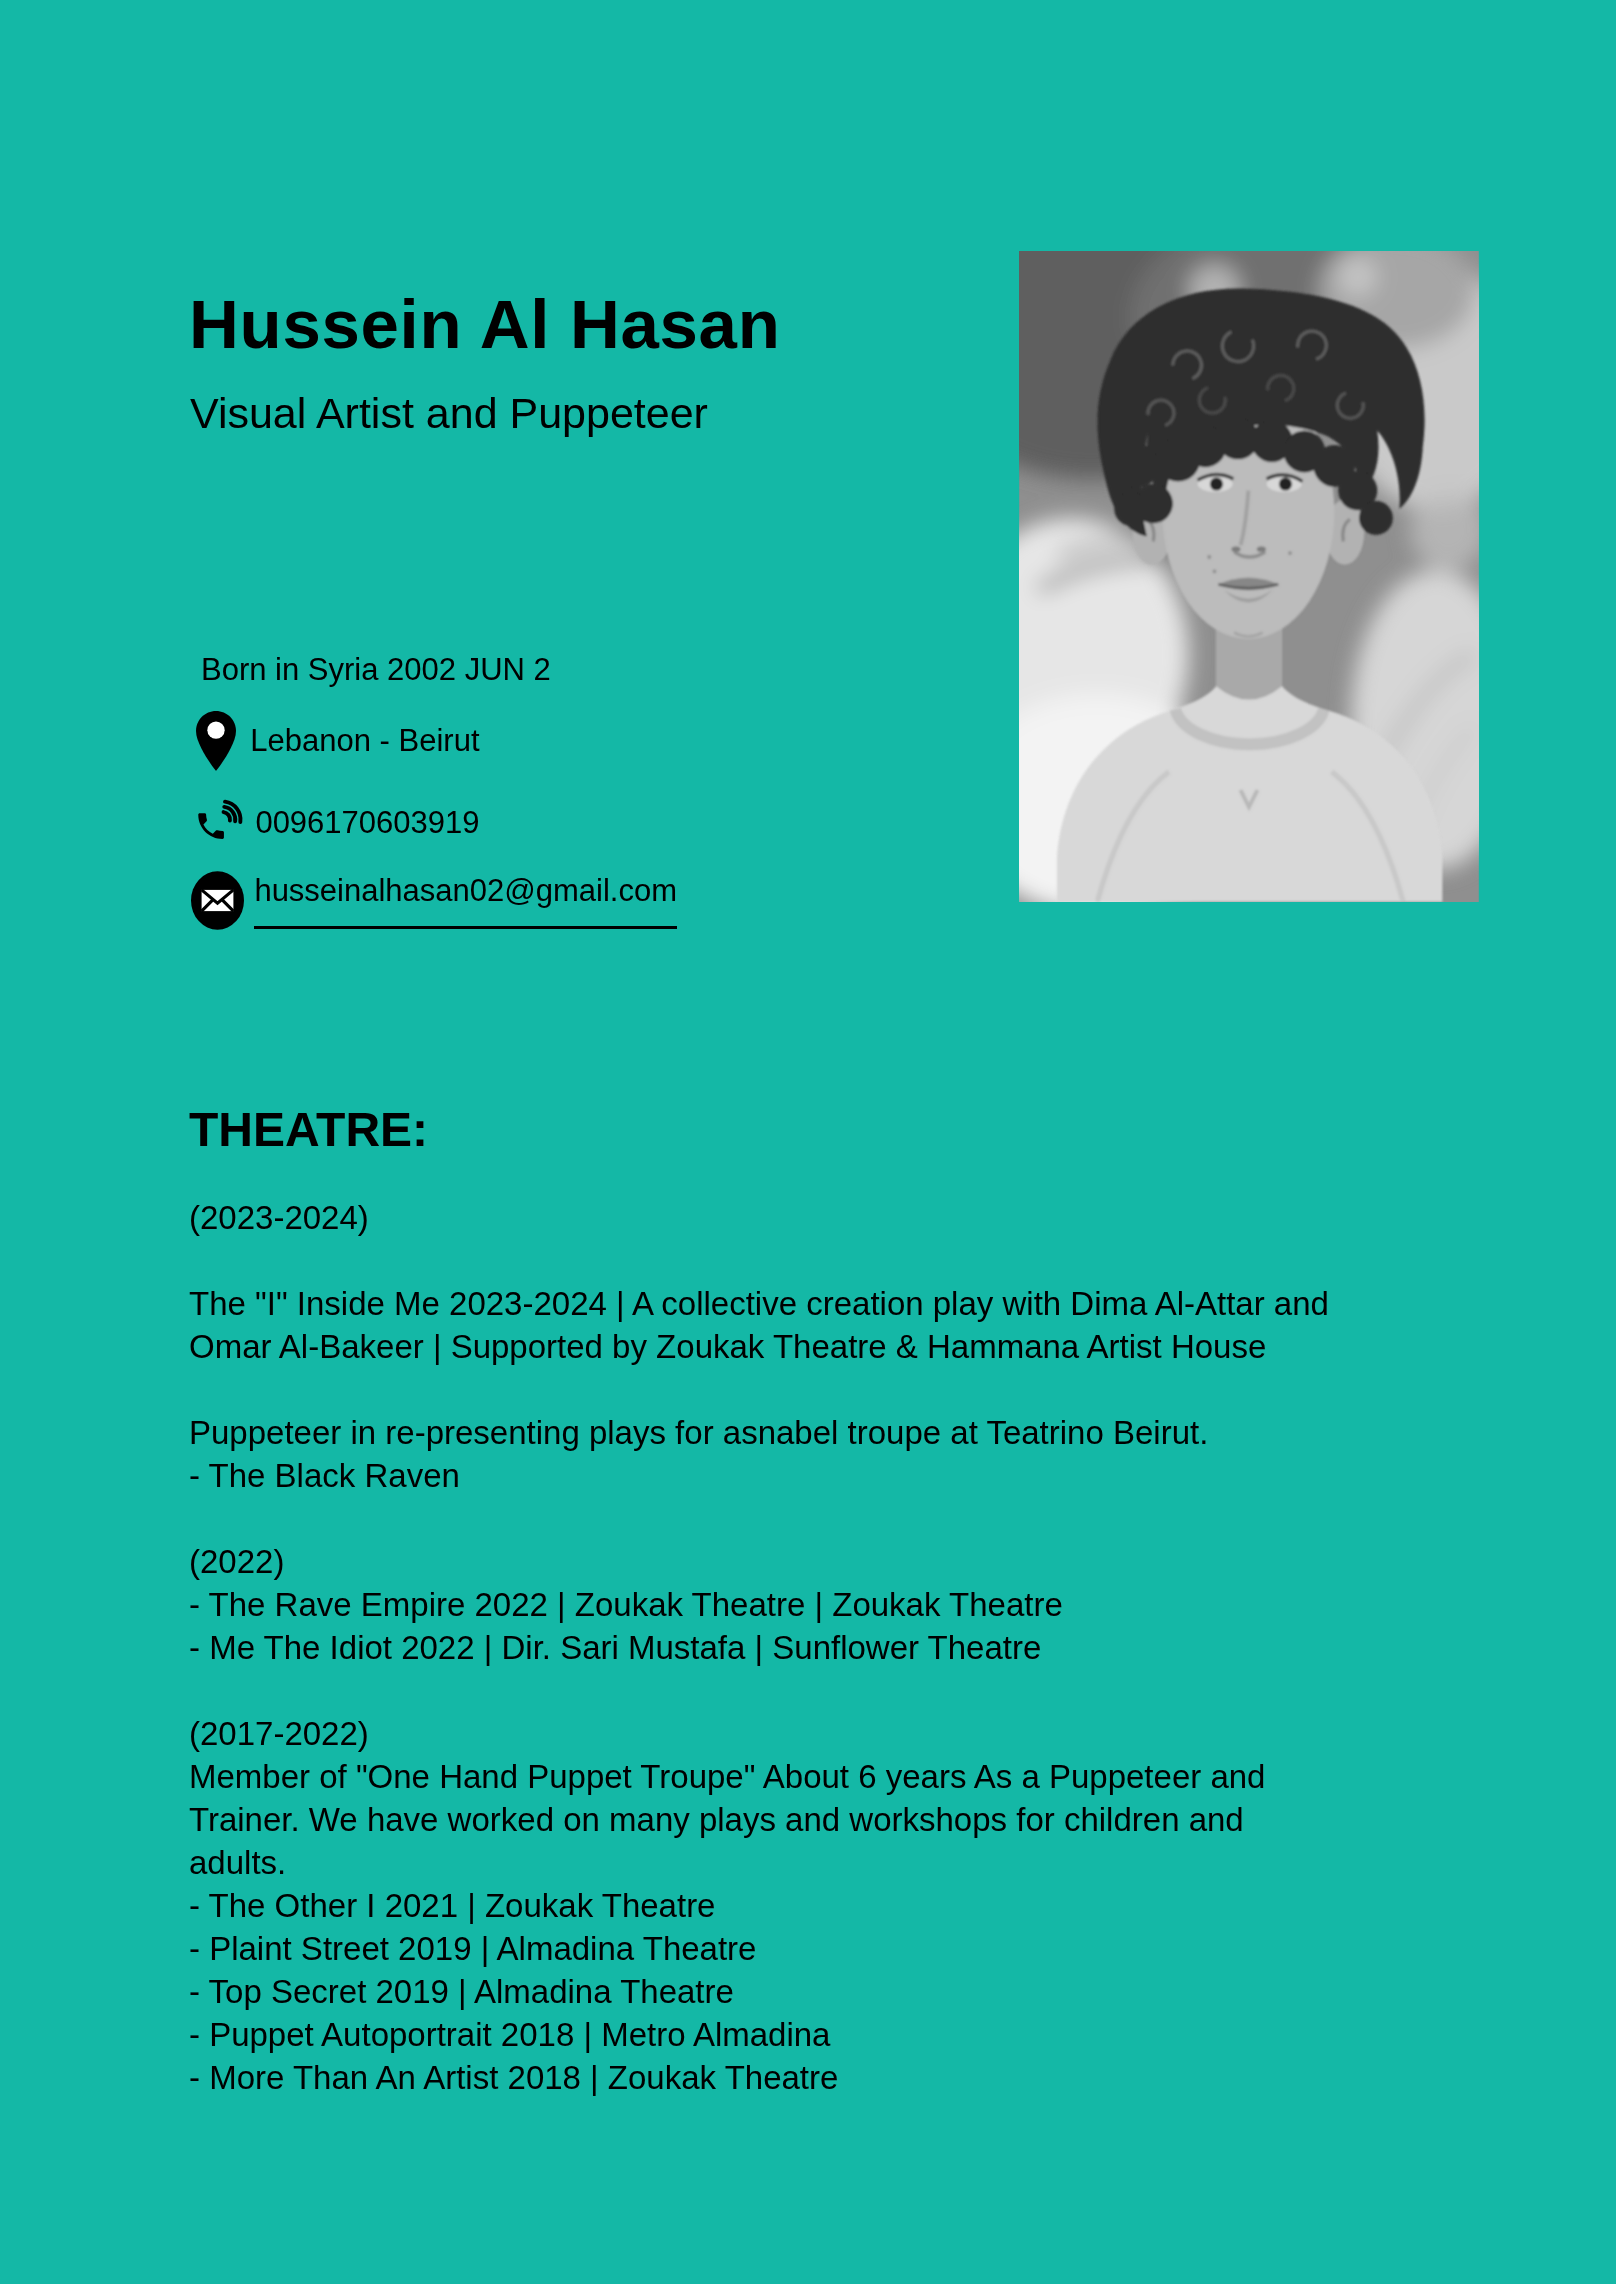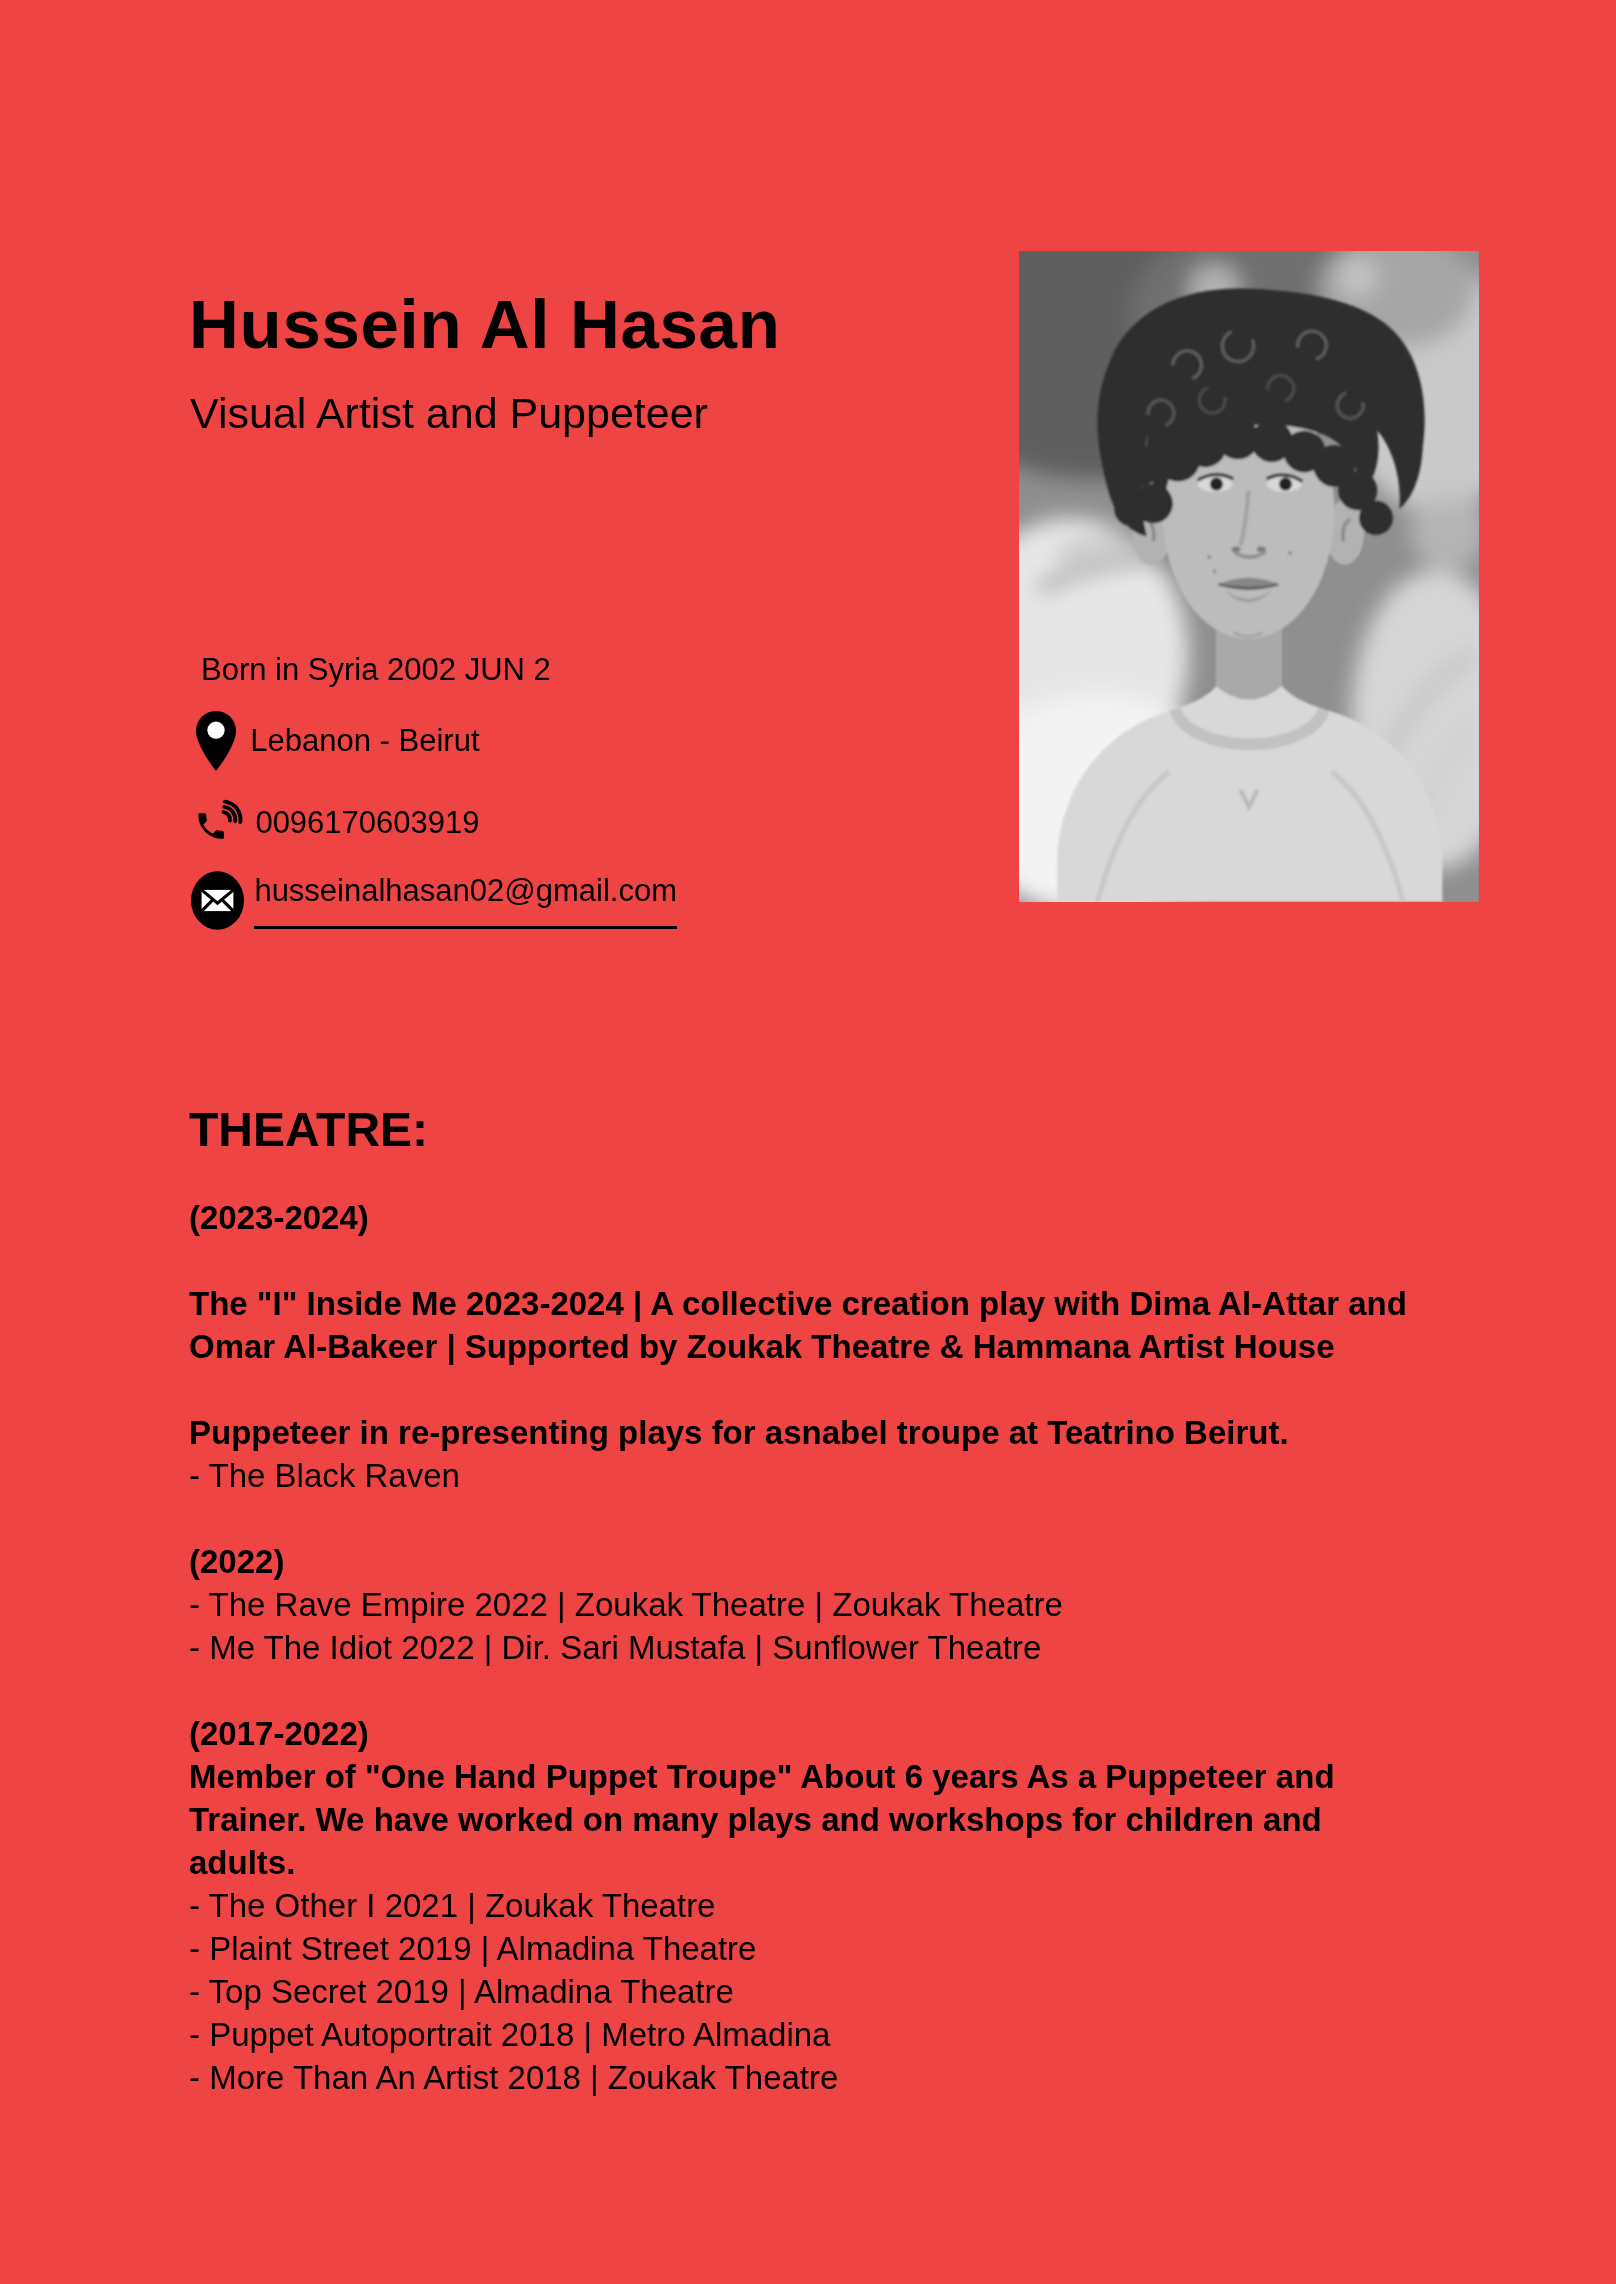--- a/index.html
+++ b/index.html
@@ -1,19 +1,19 @@
 <!DOCTYPE html>
 <html style="font-size:10.4px"><head>
 <meta charset="utf-8">
 <style>
   html,body{margin:0;padding:0;background:#e8e8e8;}
   .page{
     position:relative;
     width:1617px;height:2284px;
-    background:#ef4444;
+    background:#14b8a6;
     font-family:"Liberation Sans",sans-serif;
     color:#000000;
     overflow:hidden;
   }
   
   .name{
     position:absolute;left:189px;top:284px;
     margin:0;font-size:69px;font-weight:bold;line-height:1.2;
     white-space:nowrap;letter-spacing:0.7px;
   }
@@ -46,21 +46,21 @@
   .theatre{
     position:absolute;left:189px;top:1106px;width:1302px;
   }
   .theatre-heading{
     margin:0 0 42px 0;font-size:48px;font-weight:bold;line-height:1;
     white-space:nowrap;
   }
   .tline{
     font-size:33px;line-height:43px;font-weight:normal;white-space:nowrap;
   }
-  .tline.bold{font-weight:bold;}
+  .tline.bold{font-weight:normal;}
   .tline.gap{margin-top:43px;}
 </style>
 </head>
 <body>
 
 <div class="page">
 
   <h1 class="name">Hussein Al Hasan</h1>
   <h2 class="subtitle">Visual Artist and Puppeteer</h2>
 

